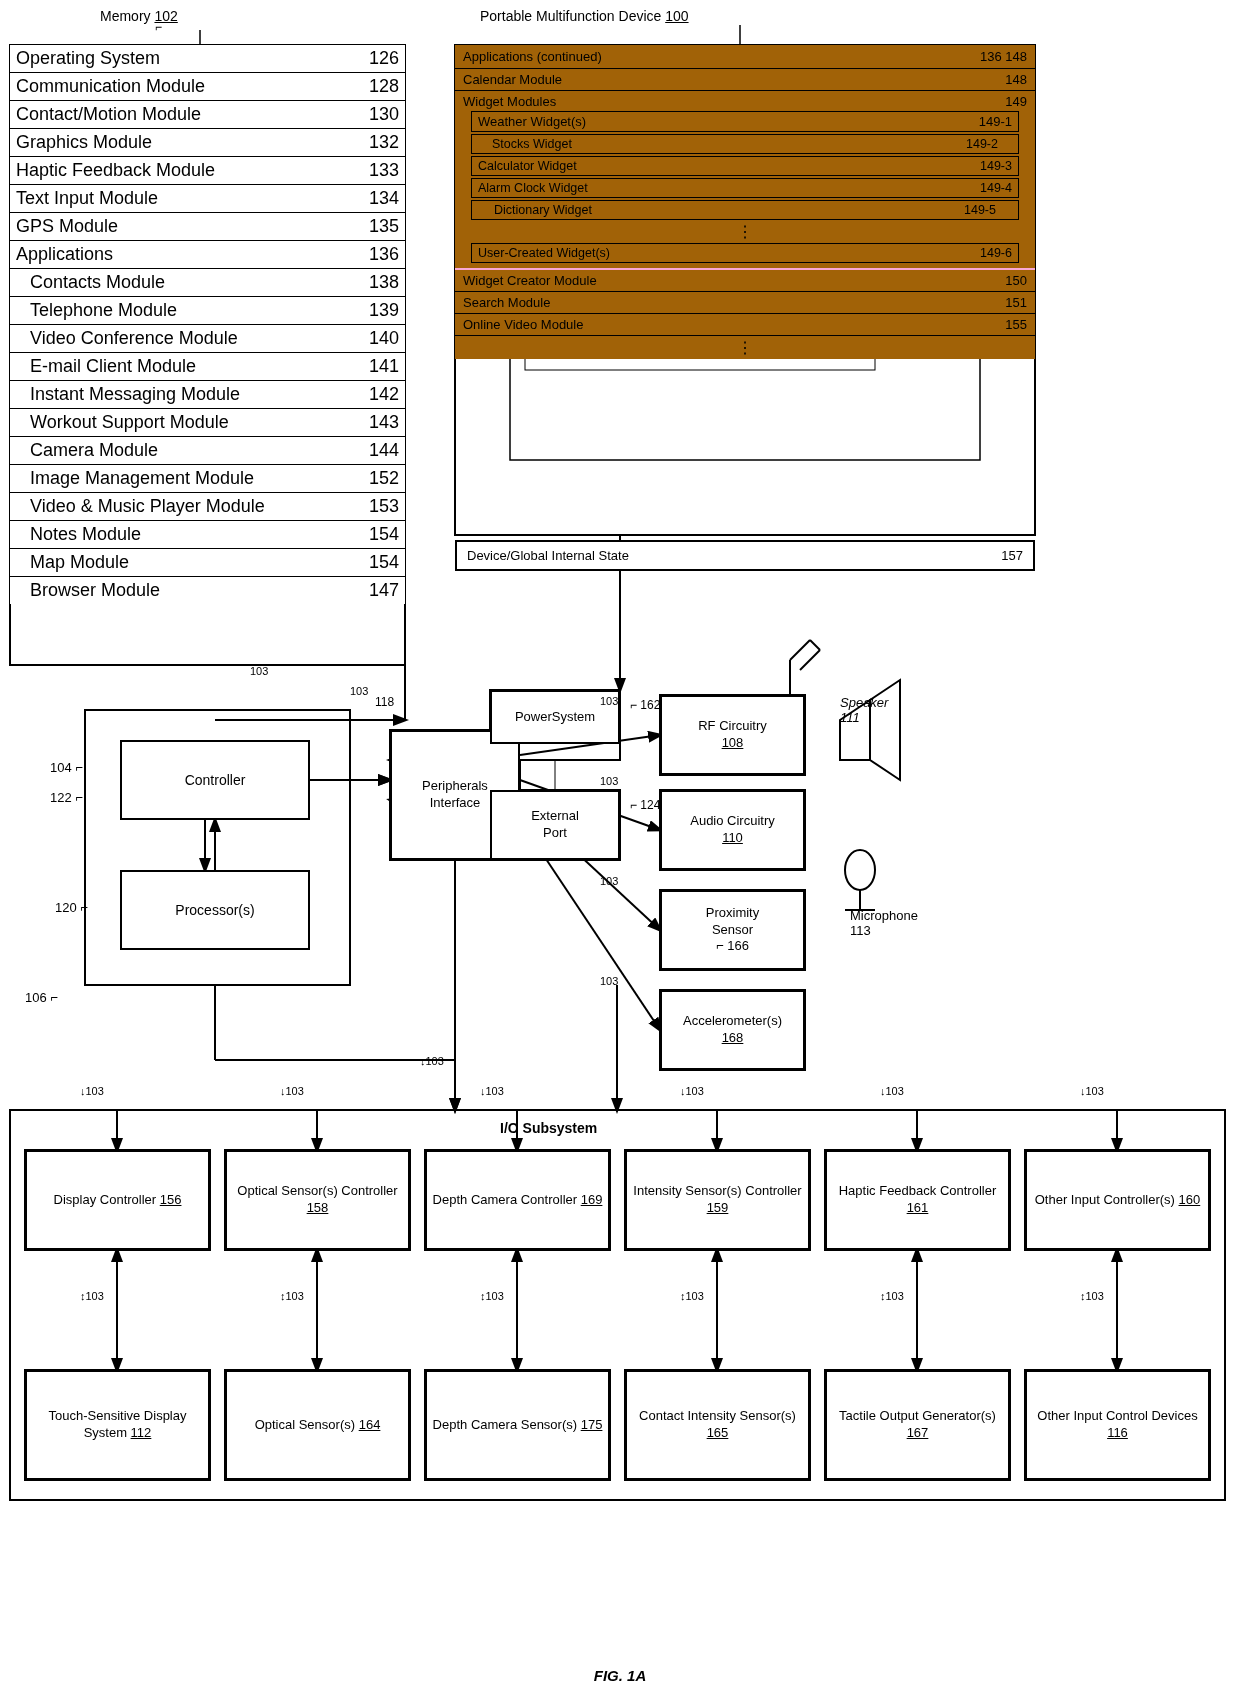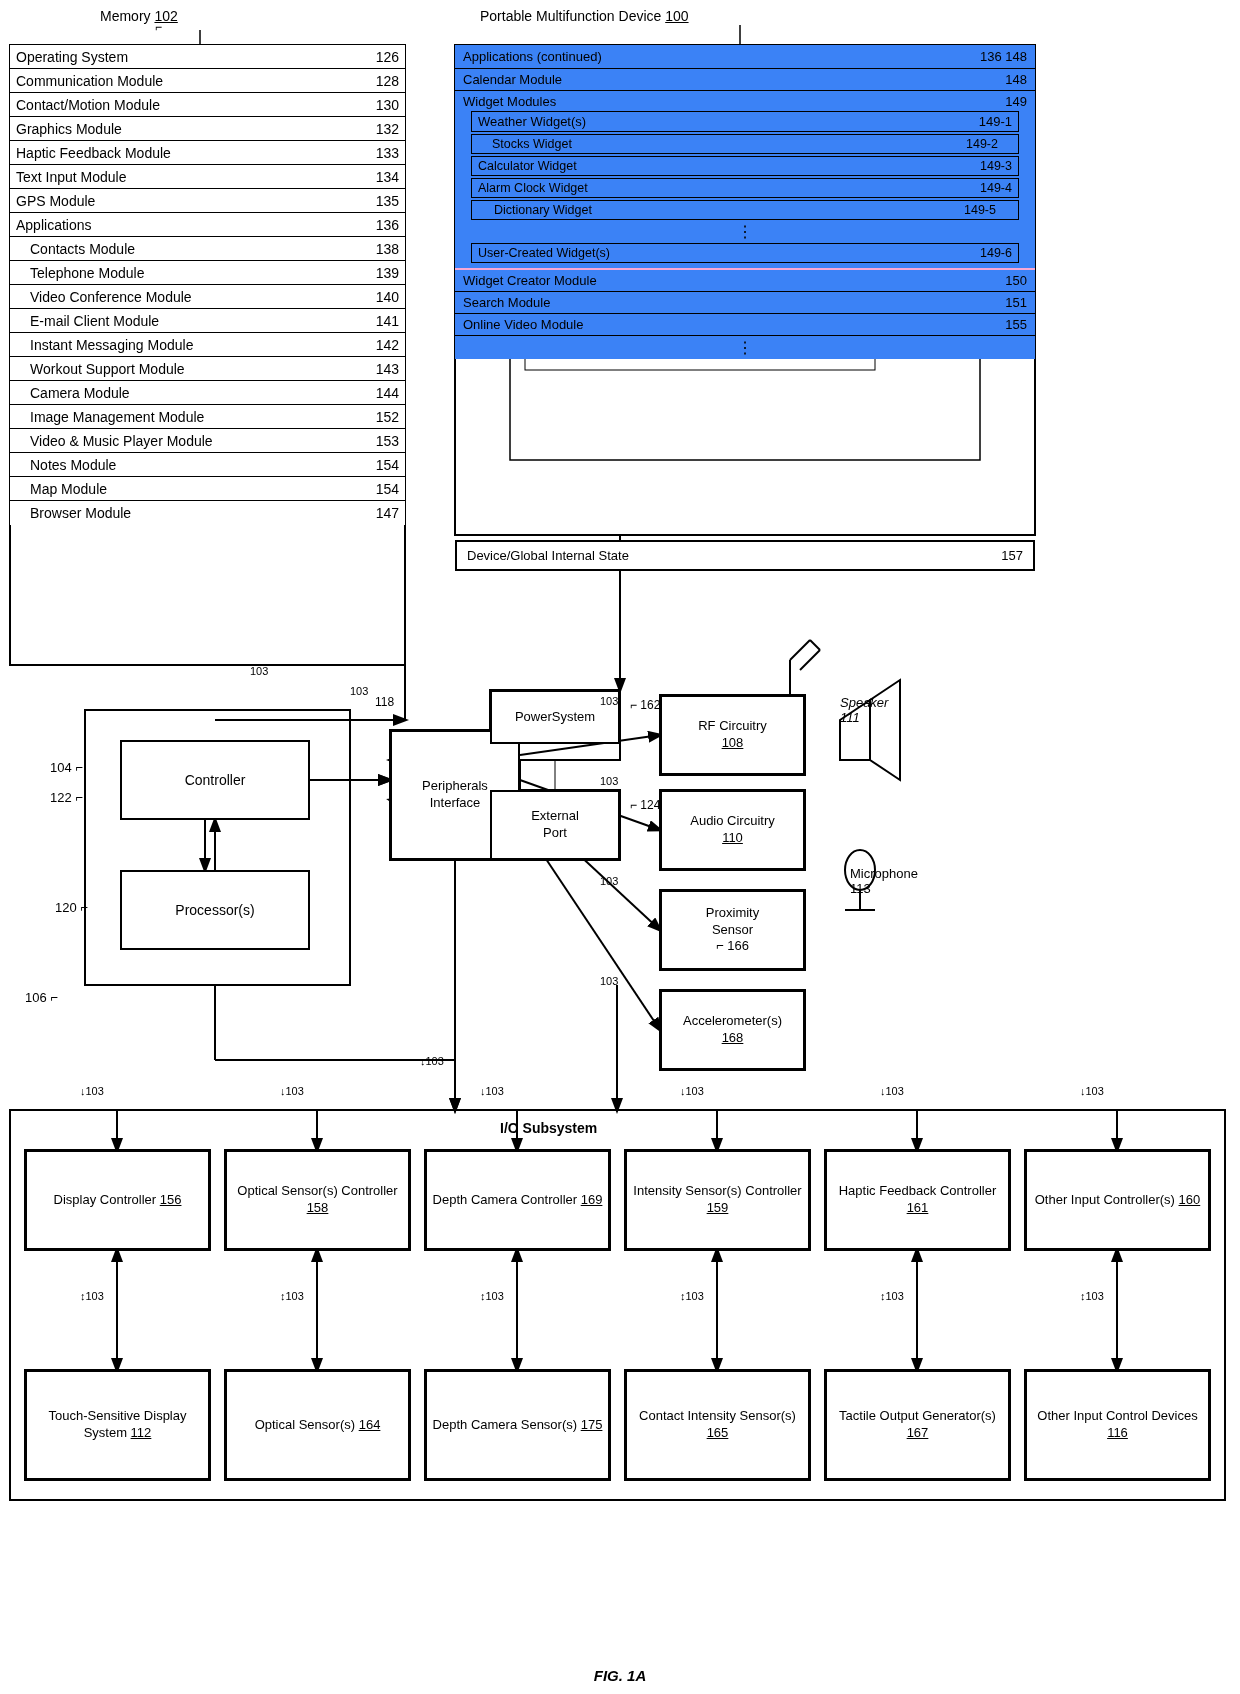--- a/index.html
+++ b/index.html
@@ -28,24 +28,23 @@
       justify-content: center;
       font-size: 13px;
       line-height: 1.3;
     }
     .ref-num {
       text-decoration: underline;
     }
     .memory-row {
       border-bottom: 1px solid black;
       padding: 3px 6px;
-      font-size: 14px;
+      font-size: 18px;
       display: flex;
       justify-content: space-between;
-      align-items: center;
       min-height: 24px;
     }
     .memory-row:last-child { border-bottom: none; }
     .memory-row-indent {
       padding-left: 20px;
     }
     .fig-caption {
       position: absolute;
       font-style: italic;
       font-size: 15px;
@@ -283,21 +282,21 @@
     <div class="memory-row memory-row-indent">
       <span>Map Module</span>
       <span>154</span>
     </div>
     <div class="memory-row memory-row-indent">
       <span>Browser Module</span>
       <span>147</span>
     </div>
   </div>
 
-  <div style="position:absolute; top:45px; left:455px; width:580px; background:#3b82f6;">
+  <div style="position:absolute; top:45px; left:455px; width:580px; background:#a16207;">
 
     <div style="display:flex; justify-content:space-between; padding:4px 8px; border-bottom:1px solid black; font-size:13px;">
       <span>Applications (continued)</span>
       <span>136&nbsp;148</span>
     </div>
 
     <div style="display:flex; justify-content:space-between; padding:3px 8px; border-bottom:1px solid black; font-size:13px;">
       <span>Calendar Module</span>
       <span>148</span>
     </div>
@@ -410,21 +409,21 @@
     <span>⌐ 166</span>
   </div>
 
   <div class="box" style="position:absolute; top:990px; left:660px; width:145px; height:80px; font-size:13px; flex-direction:column;">
     <span>Accelerometer(s)</span>
     <span class="ref-num">168</span>
   </div>
 
   <div style="position:absolute; top:695px; left:840px; font-size:13px;font-style:italic;">Speaker<br>111</div>
 
-  <div style="position:absolute; top:866px; left:850px; font-size:13px;">Microphone<br>113</div>
+  <div style="position:absolute; top:908px; left:850px; font-size:13px;">Microphone<br>113</div>
 
   <div style="position:absolute; top:1120px; left:500px; font-size:14px; font-weight:bold;">I/O Subsystem</div>
 
   <div class="box" style="position:absolute; top:1150px; left:25px; width:185px; height:100px; font-size:13px; flex-direction:column;">
     <span>Display Controller <span class="ref-num">156</span></span>
   </div>
 
   <div class="box" style="position:absolute; top:1150px; left:225px; width:185px; height:100px; font-size:13px; flex-direction:column;">
     <span>Optical Sensor(s) Controller <span class="ref-num">158</span></span>
   </div>

